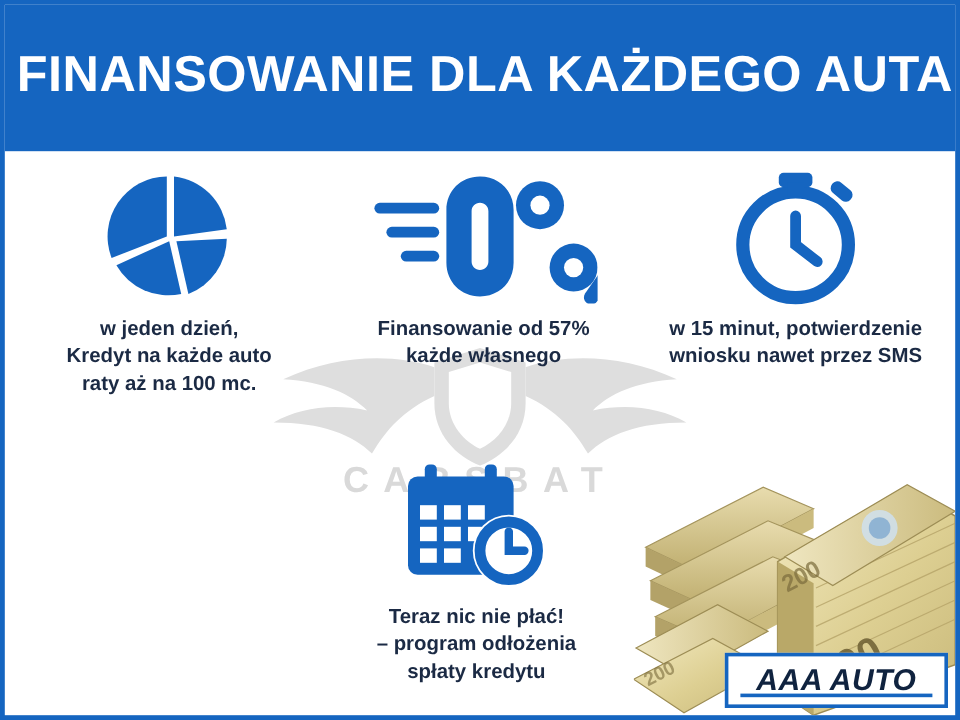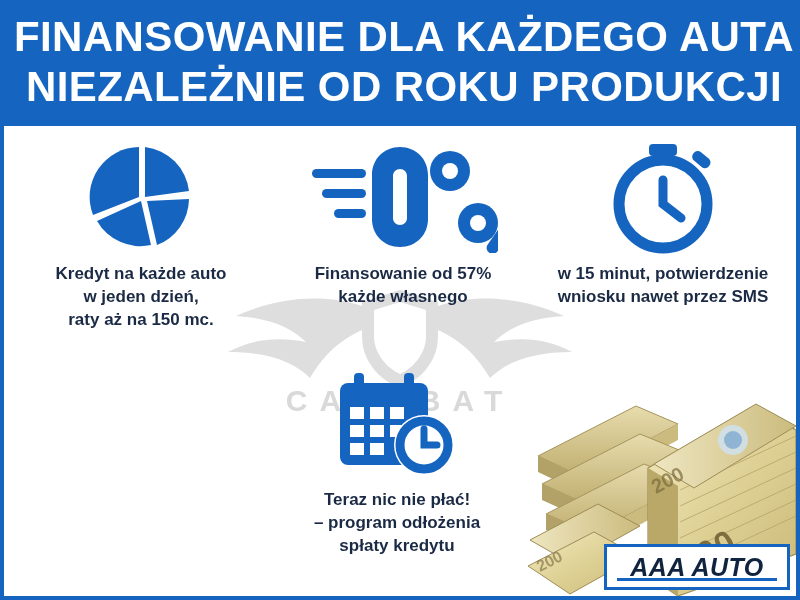--- a/index.html
+++ b/index.html
@@ -85,21 +85,21 @@
     font-weight: bold;
   }
   .cell .caption span { display: block; }
 
   
   #cell-credit   { left: 6px;   top: 12px;  width: 262px; }
   #cell-zero     { left: 268px; top: 12px;  width: 262px; }
   #cell-decision { left: 528px; top: 12px;  width: 262px; }
   
   #cell-open     { left: 6px;   top: 238px; width: 262px; }
-  #cell-defer    { left: 262px; top: 238px; width: 262px; }
+  #cell-defer    { left: 262px; top: 252px; width: 262px; }
 
   
   .money {
     position: absolute;
     right: 0; bottom: 0;
     width: 268px; height: 252px;
     overflow: hidden;
     z-index: 3;
   }
   .money svg { display: block; }
@@ -130,21 +130,20 @@
     height: 3px; background: #1565c0;
   }
 </style>
 </head>
 <body>
 
 <div class="poster">
 
   <div class="header">
     <div class="line">FINANSOWANIE DLA KAŻDEGO AUTA</div>
-    <div class="line">NIEZALEŻNIE OD ROKU PRODUKCJI</div>
   </div>
 
   <div class="watermark">
     <div class="wm-shield">
       <svg width="520" height="130" viewBox="0 0 520 130" aria-hidden="true">
         <g fill="#dedede">
           <path d="M260 18 l38 12 v34 c0 26 -18 44 -38 52 c-20 -8 -38 -26 -38 -52 V30 z"></path>
           <path d="M222 34 C186 22 140 24 96 44 c34 2 56 12 70 26 c-30 -6 -56 -2 -78 10 c40 0 66 10 82 26 c12 -20 26 -36 52 -48 z"></path>
           <path d="M298 34 C334 22 380 24 424 44 c-34 2 -56 12 -70 26 c30 -6 56 -2 78 10 c-40 0 -66 10 -82 26 c-12 -20 -26 -36 -52 -48 z"></path>
         </g>
@@ -159,23 +158,23 @@
     <div class="cell" id="cell-credit">
       <div class="icon">
         <svg width="124" height="116" viewBox="0 0 124 116" aria-hidden="true">
           <path d="M60 8 A50 50 0 0 0 14 76 L60 58 Z" fill="#1565c0"></path>
           <path d="M66 8 A50 50 0 0 1 110 52 L66 58 Z" fill="#1565c0"></path>
           <path d="M18 82 A50 50 0 0 0 72 106 L62 62 Z" fill="#1565c0"></path>
           <path d="M78 106 A50 50 0 0 0 110 60 L68 62 Z" fill="#1565c0"></path>
         </svg>
       </div>
       <div class="caption">
+        <span>w jeden dzień,</span>
         <span>Kredyt na każde auto</span>
-        <span>w jeden dzień,</span>
-        <span>raty aż na 150 mc.</span>
+        <span>raty aż na 100 mc.</span>
       </div>
     </div>
 
     <div class="cell" id="cell-zero">
       <div class="icon">
         <svg width="190" height="112" viewBox="0 0 190 112" aria-hidden="true">
           <g fill="#1565c0">
             <rect x="4" y="28" width="54" height="9" rx="4.5"></rect>
             <rect x="14" y="48" width="44" height="9" rx="4.5"></rect>
             <rect x="26" y="68" width="32" height="9" rx="4.5"></rect>

